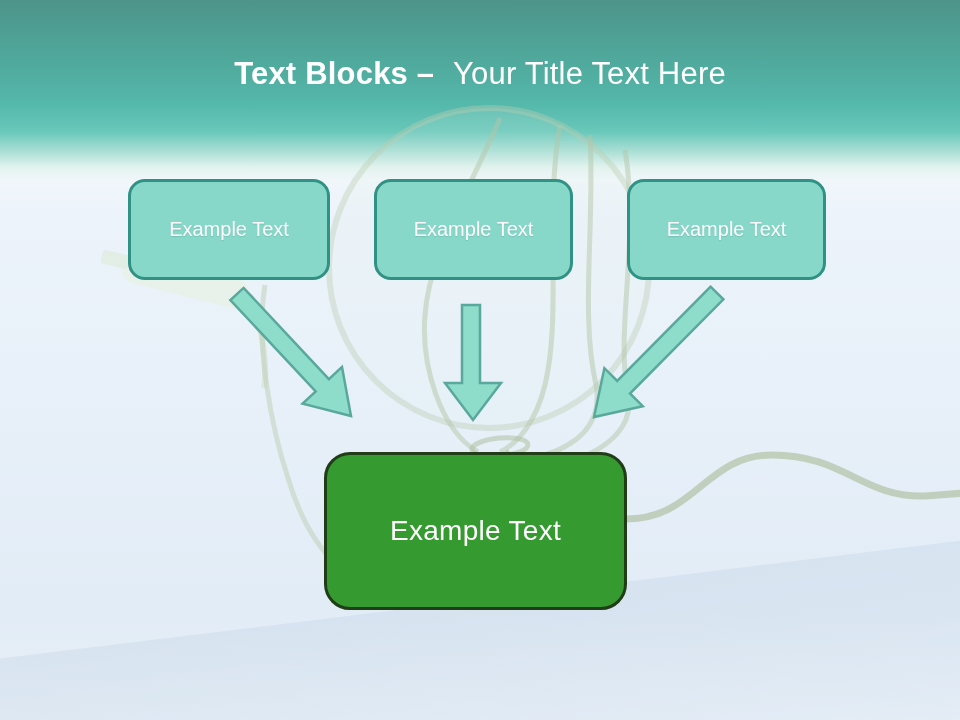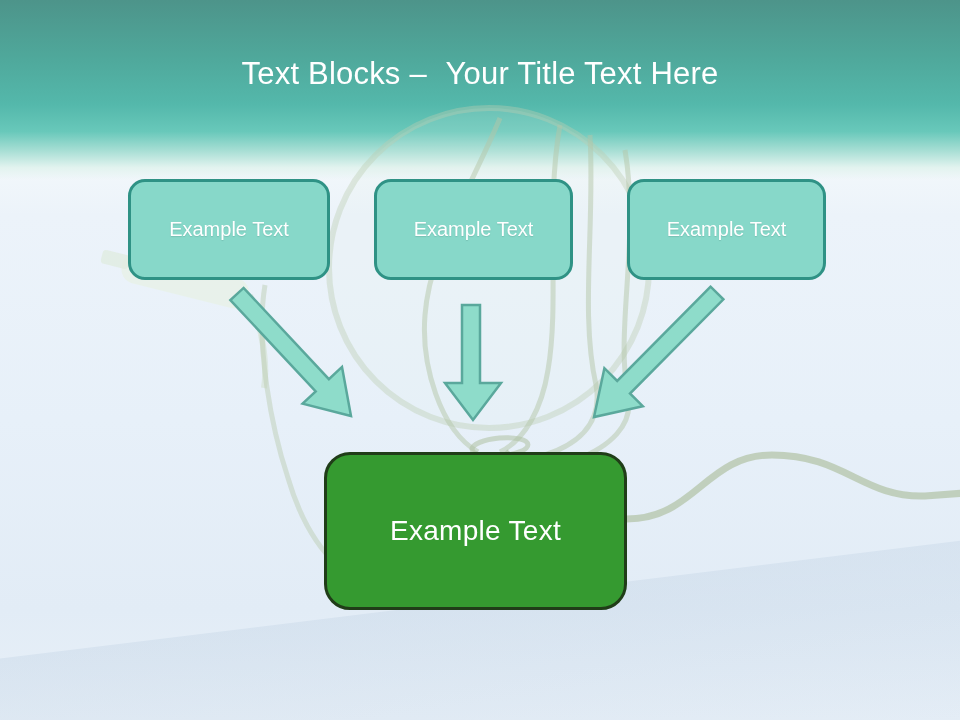--- a/index.html
+++ b/index.html
@@ -46,21 +46,21 @@
   }
   .bulb-bg{position:absolute;left:0;top:0;pointer-events:none;}
   .slide-title{
     position:absolute;left:0;top:54px;width:960px;margin:0;
     text-align:center;
     font-size:31px;line-height:40px;
     color:var(--text-white);
     font-weight:400;
     letter-spacing:0.2px;
   }
-  .slide-title .bold{font-weight:400;}
+  .slide-title .bold{font-weight:700;}
   .slide-title .regular{margin-left:0.32em;}
   .tbox{
     position:absolute;
     box-sizing:border-box;
     width:202px;height:101px;
     background:var(--block-fill);
     border:3px solid var(--block-border);
     border-radius:17px;
     display:flex;align-items:center;justify-content:center;
     color:var(--text-white);

